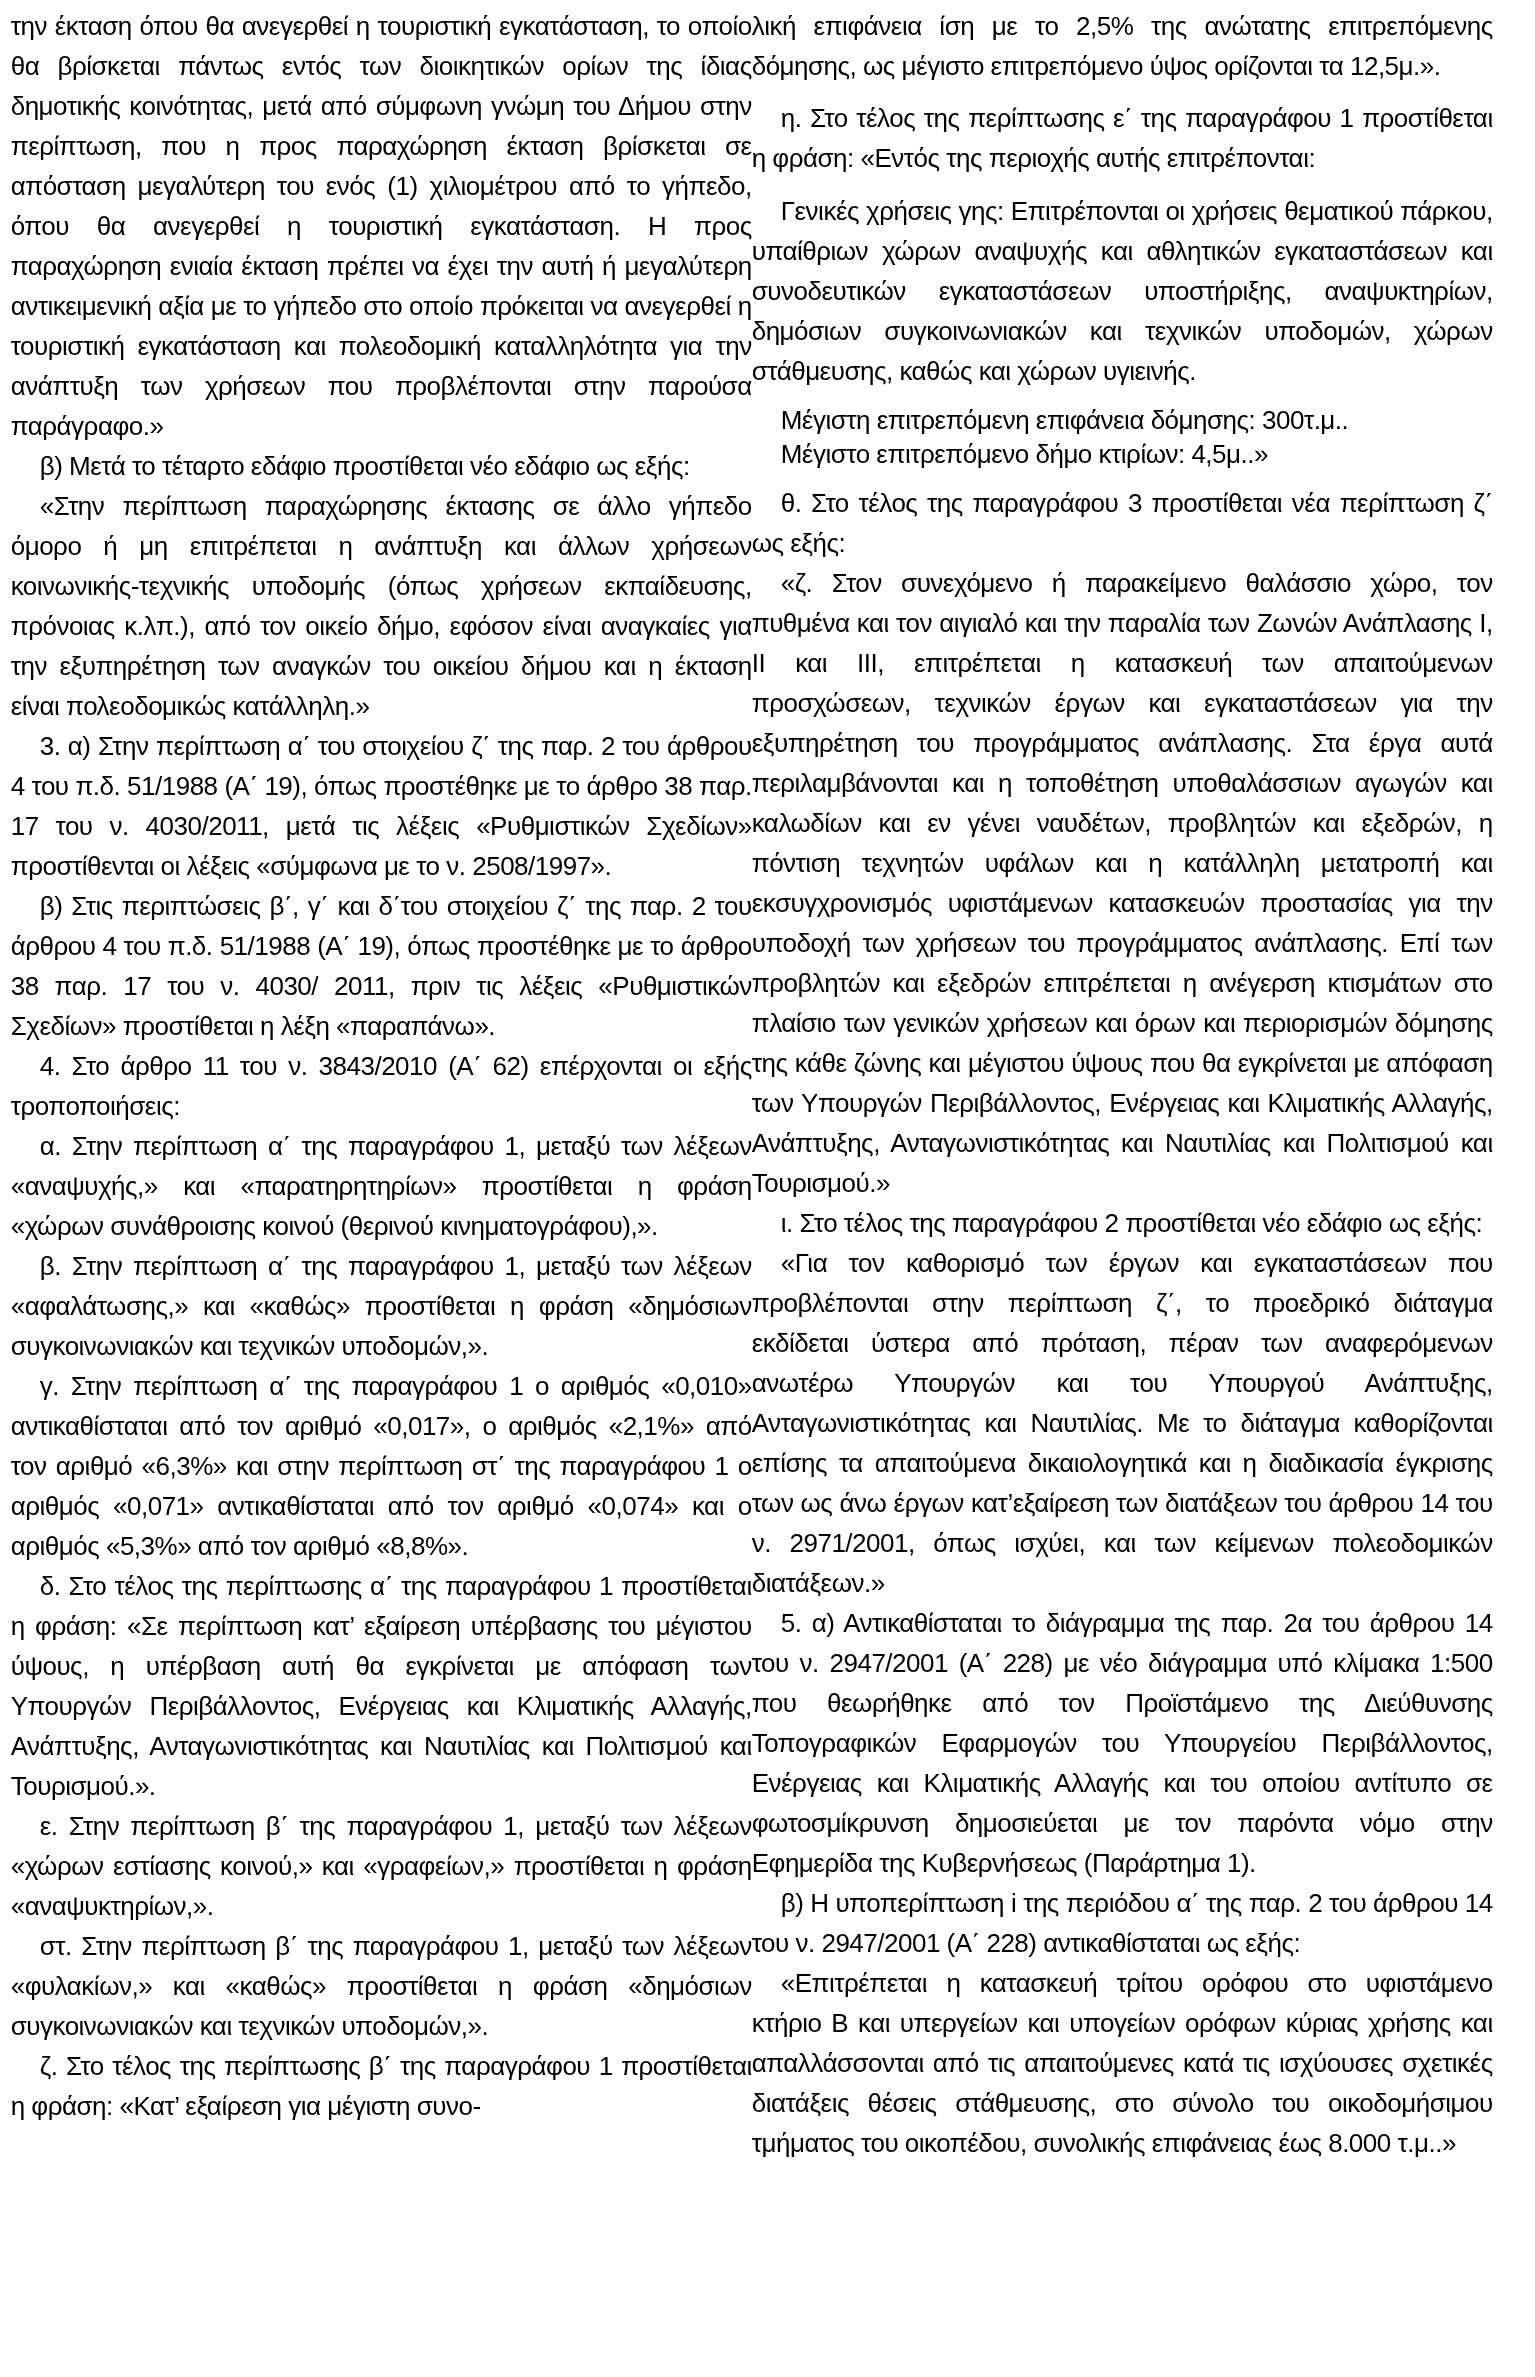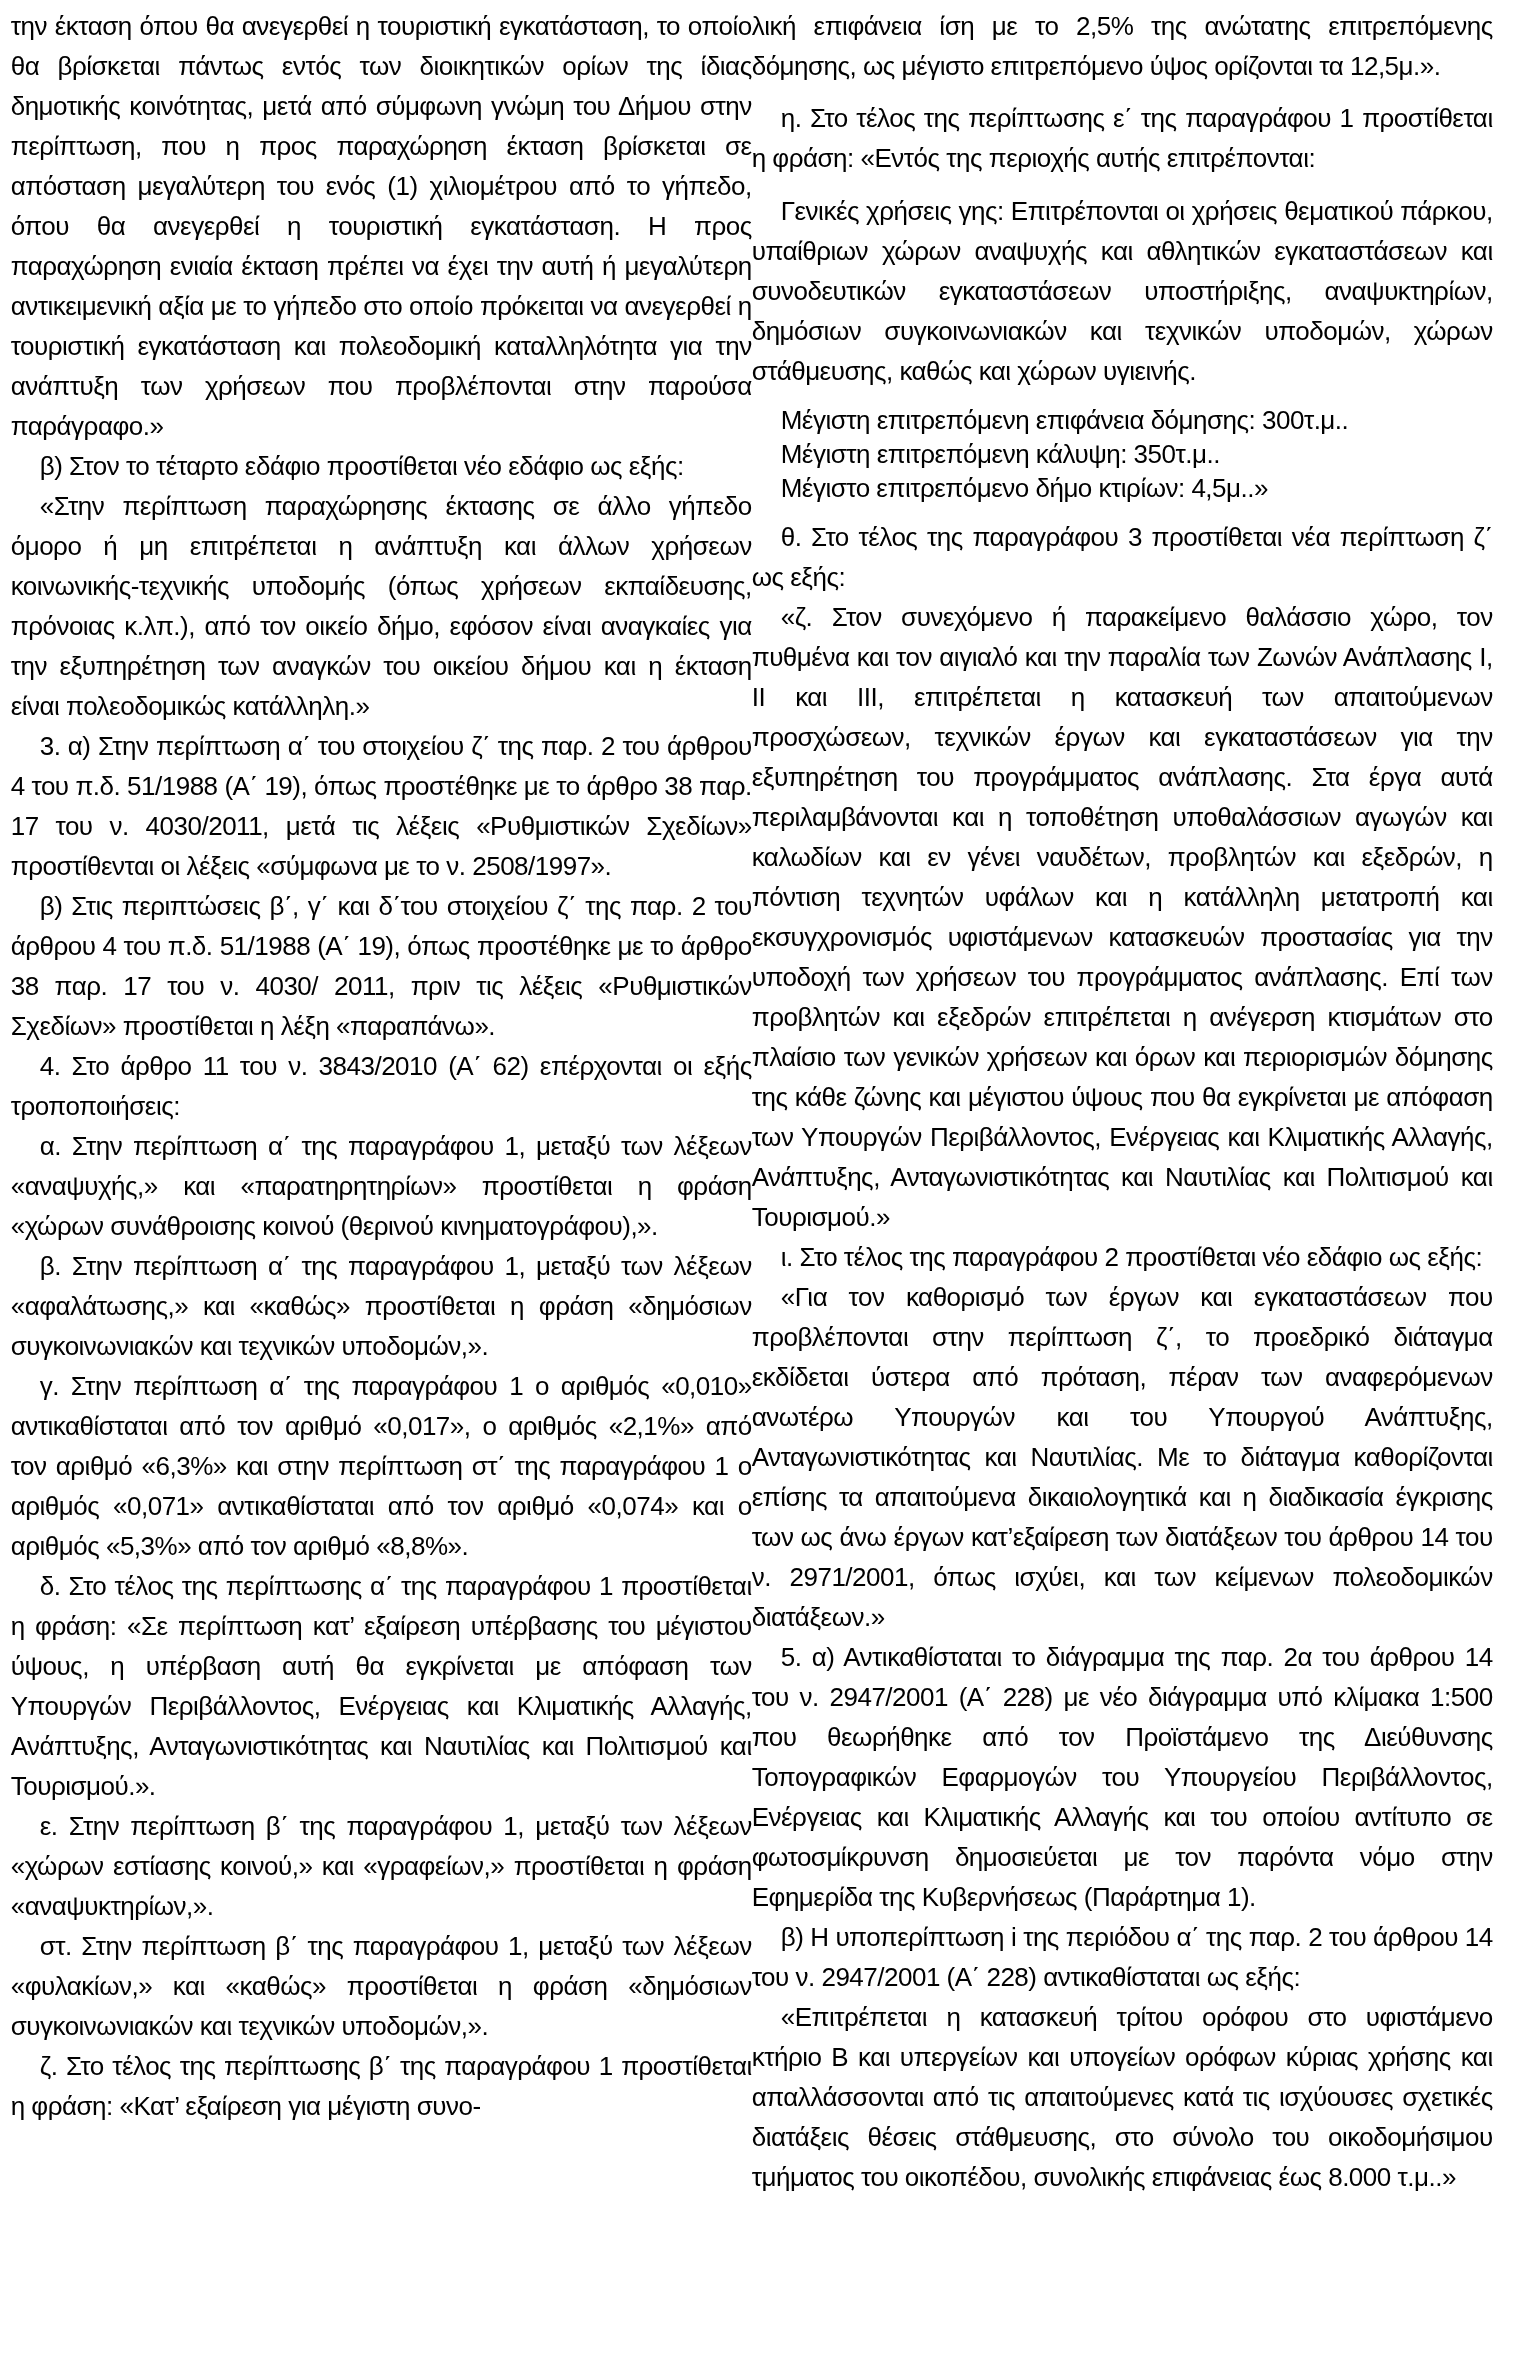--- a/index.html
+++ b/index.html
@@ -30,40 +30,39 @@
   .column p.ind { text-indent: 29px; }
   .column p.gap-after { margin-bottom: 12.3px; }
   .column p.tight { line-height: 34px; }
 </style>
 </head>
 <body>
 
 <div class="page">
   <div class="column">
     <p>την έκταση όπου θα ανεγερθεί η τουριστική εγκατάσταση, το οποίο θα βρίσκεται πάντως εντός των διοικητικών ορίων της ίδιας δημοτικής κοινότητας, μετά από σύμφωνη γνώμη του Δήμου στην περίπτωση, που η προς παραχώρηση έκταση βρίσκεται σε απόσταση μεγαλύτερη του ενός (1) χιλιομέτρου από το γήπεδο, όπου θα ανεγερθεί η τουριστική εγκατάσταση. Η προς παραχώρηση ενιαία έκταση πρέπει να έχει την αυτή ή μεγαλύτερη αντικειμενική αξία με το γήπεδο στο οποίο πρόκειται να ανεγερθεί η τουριστική εγκατάσταση και πολεοδομική καταλληλότητα για την ανάπτυξη των χρήσεων που προβλέπονται στην παρούσα παράγραφο.»</p>
-    <p class="ind">β) Στον το τέταρτο εδάφιο προστίθεται νέο εδάφιο ως εξής:</p>
+    <p class="ind">β) Μετά το τέταρτο εδάφιο προστίθεται νέο εδάφιο ως εξής:</p>
     <p class="ind">«Στην περίπτωση παραχώρησης έκτασης σε άλλο γήπεδο όμορο ή μη επιτρέπεται η ανάπτυξη και άλλων χρήσεων κοινωνικής-τεχνικής υποδομής (όπως χρήσεων εκπαίδευσης, πρόνοιας κ.λπ.), από τον οικείο δήμο, εφόσον είναι αναγκαίες για την εξυπηρέτηση των αναγκών του οικείου δήμου και η έκταση είναι πολεοδομικώς κατάλληλη.»</p>
     <p class="ind">3. α) Στην περίπτωση α΄ του στοιχείου ζ΄ της παρ. 2 του άρθρου 4 του π.δ. 51/1988 (Α΄ 19), όπως προστέθηκε με το άρθρο 38 παρ. 17 του ν. 4030/2011, μετά τις λέξεις «Ρυθμιστικών Σχεδίων» προστίθενται οι λέξεις «σύμφωνα με το ν. 2508/1997».</p>
     <p class="ind">β) Στις περιπτώσεις β΄, γ΄ και δ΄του στοιχείου ζ΄ της παρ. 2 του άρθρου 4 του π.δ. 51/1988 (Α΄ 19), όπως προστέθηκε με το άρθρο 38 παρ. 17 του ν. 4030/ 2011, πριν τις λέξεις «Ρυθμιστικών Σχεδίων» προστίθεται η λέξη «παραπάνω».</p>
     <p class="ind">4. Στο άρθρο 11 του ν. 3843/2010 (Α΄ 62) επέρχονται οι εξής τροποποιήσεις:</p>
     <p class="ind">α. Στην περίπτωση α΄ της παραγράφου 1, μεταξύ των λέξεων «αναψυχής,» και «παρατηρητηρίων» προστίθεται η φράση «χώρων συνάθροισης κοινού (θερινού κινηματογράφου),».</p>
     <p class="ind">β. Στην περίπτωση α΄ της παραγράφου 1, μεταξύ των λέξεων «αφαλάτωσης,» και «καθώς» προστίθεται η φράση «δημόσιων συγκοινωνιακών και τεχνικών υποδομών,».</p>
     <p class="ind">γ. Στην περίπτωση α΄ της παραγράφου 1 ο αριθμός «0,010» αντικαθίσταται από τον αριθμό «0,017», ο αριθμός «2,1%» από τον αριθμό «6,3%» και στην περίπτωση στ΄ της παραγράφου 1 ο αριθμός «0,071» αντικαθίσταται από τον αριθμό «0,074» και ο αριθμός «5,3%» από τον αριθμό «8,8%».</p>
     <p class="ind">δ. Στο τέλος της περίπτωσης α΄ της παραγράφου 1 προστίθεται η φράση: «Σε περίπτωση κατ’ εξαίρεση υπέρβασης του μέγιστου ύψους, η υπέρβαση αυτή θα εγκρίνεται με απόφαση των Υπουργών Περιβάλλοντος, Ενέργειας και Κλιματικής Αλλαγής, Ανάπτυξης, Ανταγωνιστικότητας και Ναυτιλίας και Πολιτισμού και Τουρισμού.».</p>
     <p class="ind">ε. Στην περίπτωση β΄ της παραγράφου 1, μεταξύ των λέξεων «χώρων εστίασης κοινού,» και «γραφείων,» προστίθεται η φράση «αναψυκτηρίων,».</p>
     <p class="ind">στ. Στην περίπτωση β΄ της παραγράφου 1, μεταξύ των λέξεων «φυλακίων,» και «καθώς» προστίθεται η φράση «δημόσιων συγκοινωνιακών και τεχνικών υποδομών,».</p>
     <p class="ind">ζ. Στο τέλος της περίπτωσης β΄ της παραγράφου 1 προστίθεται η φράση: «Κατ’ εξαίρεση για μέγιστη συνο-</p>
   </div>
 
   <div class="column">
     <p class="gap-after">λική επιφάνεια ίση με το 2,5% της ανώτατης επιτρεπόμενης δόμησης, ως μέγιστο επιτρεπόμενο ύψος ορίζονται τα 12,5μ.».</p>
     <p class="ind gap-after">η. Στο τέλος της περίπτωσης ε΄ της παραγράφου 1 προστίθεται η φράση: «Εντός της περιοχής αυτής επιτρέπονται:</p>
     <p class="ind gap-after">Γενικές χρήσεις γης: Επιτρέπονται οι χρήσεις θεματικού πάρκου, υπαίθριων χώρων αναψυχής και αθλητικών εγκαταστάσεων και συνοδευτικών εγκαταστάσεων υποστήριξης, αναψυκτηρίων, δημόσιων συγκοινωνιακών και τεχνικών υποδομών, χώρων στάθμευσης, καθώς και χώρων υγιεινής.</p>
     <p class="ind tight">Μέγιστη επιτρεπόμενη επιφάνεια δόμησης: 300τ.μ..</p>
-    <p class="ind tight">Μέγιστη επιτρεπόμενη κάλυψη: 350τ.μ..</p>
     <p class="ind tight gap-after">Μέγιστο επιτρεπόμενο δήμο κτιρίων: 4,5μ..»</p>
     <p class="ind">θ. Στο τέλος της παραγράφου 3 προστίθεται νέα περίπτωση ζ΄ ως εξής:</p>
     <p class="ind">«ζ. Στον συνεχόμενο ή παρακείμενο θαλάσσιο χώρο, τον πυθμένα και τον αιγιαλό και την παραλία των Ζωνών Ανάπλασης Ι, ΙΙ και ΙΙΙ, επιτρέπεται η κατασκευή των απαιτούμενων προσχώσεων, τεχνικών έργων και εγκαταστάσεων για την εξυπηρέτηση του προγράμματος ανάπλασης. Στα έργα αυτά περιλαμβάνονται και η τοποθέτηση υποθαλάσσιων αγωγών και καλωδίων και εν γένει ναυδέτων, προβλητών και εξεδρών, η πόντιση τεχνητών υφάλων και η κατάλληλη μετατροπή και εκσυγχρονισμός υφιστάμενων κατασκευών προστασίας για την υποδοχή των χρήσεων του προγράμματος ανάπλασης. Επί των προβλητών και εξεδρών επιτρέπεται η ανέγερση κτισμάτων στο πλαίσιο των γενικών χρήσεων και όρων και περιορισμών δόμησης της κάθε ζώνης και μέγιστου ύψους που θα εγκρίνεται με απόφαση των Υπουργών Περιβάλλοντος, Ενέργειας και Κλιματικής Αλλαγής, Ανάπτυξης, Ανταγωνιστικότητας και Ναυτιλίας και Πολιτισμού και Τουρισμού.»</p>
     <p class="ind">ι. Στο τέλος της παραγράφου 2 προστίθεται νέο εδάφιο ως εξής:</p>
     <p class="ind">«Για τον καθορισμό των έργων και εγκαταστάσεων που προβλέπονται στην περίπτωση ζ΄, το προεδρικό διάταγμα εκδίδεται ύστερα από πρόταση, πέραν των αναφερόμενων ανωτέρω  Υπουργών και του Υπουργού Ανάπτυξης, Ανταγωνιστικότητας και Ναυτιλίας. Με το διάταγμα καθορίζονται επίσης τα απαιτούμενα δικαιολογητικά και η διαδικασία έγκρισης των ως άνω έργων κατ’εξαίρεση των διατάξεων του άρθρου 14 του ν. 2971/2001, όπως ισχύει, και των κείμενων πολεοδομικών διατάξεων.»</p>
     <p class="ind">5. α) Αντικαθίσταται το διάγραμμα της παρ. 2α του άρθρου 14 του ν. 2947/2001 (Α΄ 228) με νέο διάγραμμα υπό κλίμακα 1:500 που θεωρήθηκε από τον Προϊστάμενο της Διεύθυνσης Τοπογραφικών Εφαρμογών του Υπουργείου Περιβάλλοντος, Ενέργειας και Κλιματικής Αλλαγής και του οποίου αντίτυπο σε φωτοσμίκρυνση δημοσιεύεται με τον παρόντα νόμο στην Εφημερίδα της Κυβερνήσεως (Παράρτημα 1).</p>
     <p class="ind">β) Η υποπερίπτωση i της περιόδου α΄ της παρ. 2 του άρθρου 14 του ν. 2947/2001 (Α΄ 228) αντικαθίσταται ως εξής:</p>
     <p class="ind">«Επιτρέπεται η κατασκευή τρίτου ορόφου στο υφιστάμενο κτήριο Β και υπεργείων και υπογείων ορόφων κύριας χρήσης και απαλλάσσονται από τις απαιτούμενες κατά τις ισχύουσες σχετικές διατάξεις θέσεις στάθμευσης, στο σύνολο του οικοδομήσιμου τμήματος του οικοπέδου, συνολικής επιφάνειας έως 8.000 τ.μ..»</p>
   </div>
 </div>

